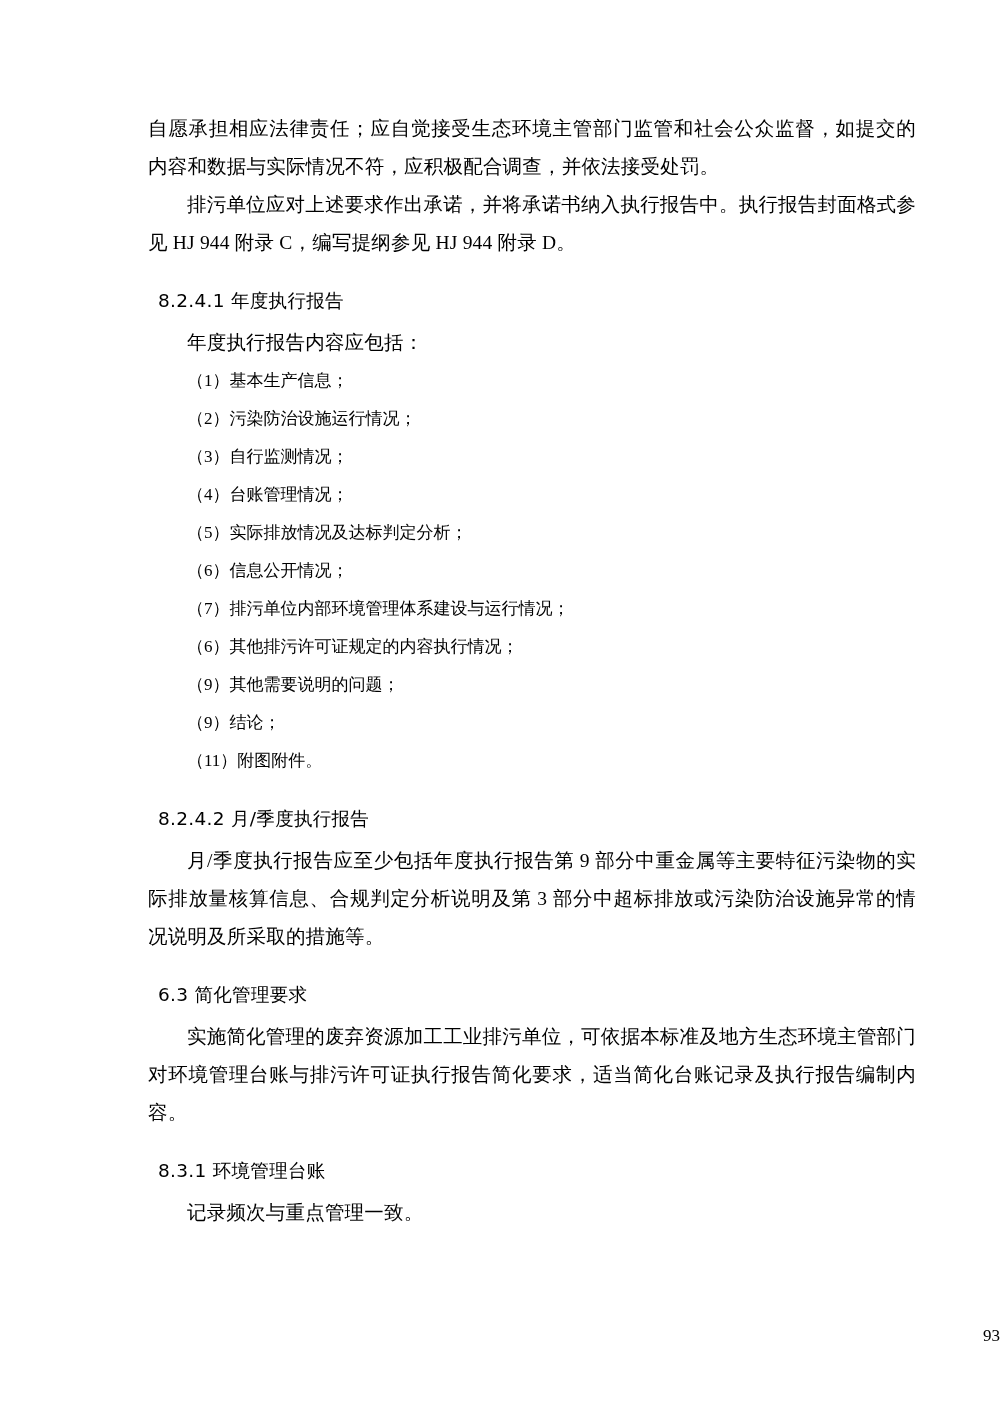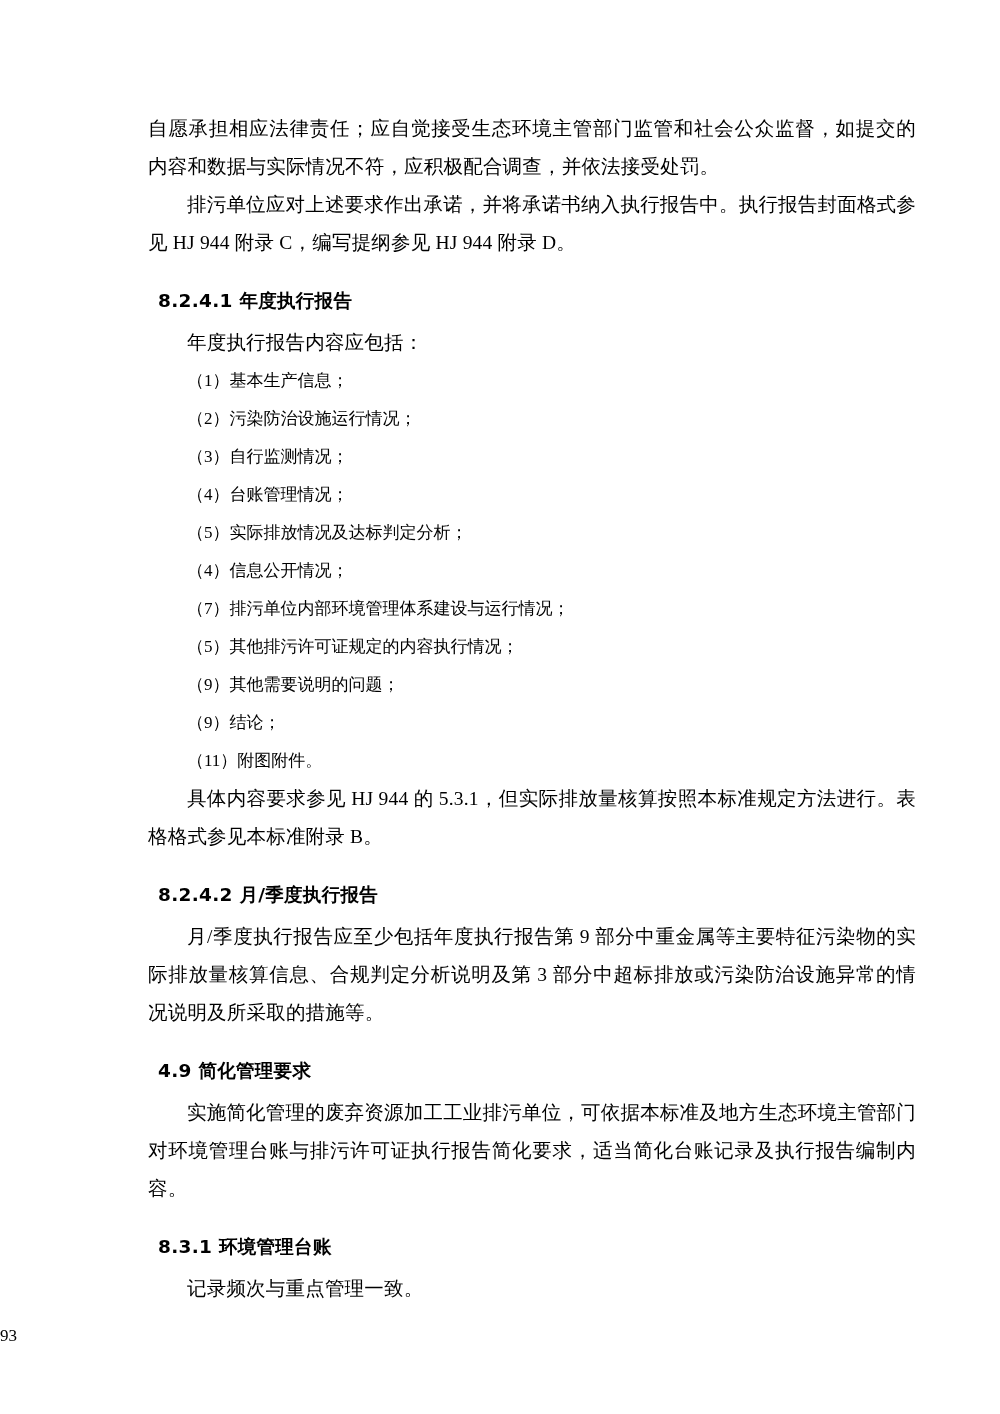--- a/index.html
+++ b/index.html
@@ -26,66 +26,65 @@
     text-align: justify;
     text-justify: inter-ideograph;
     letter-spacing: 0.2px;
   }
   .indent {
     text-indent: 39px;
   }
   .heading {
     font-family: "DejaVu Sans", "Liberation Sans", sans-serif;
     font-size: 18.5px;
-    font-weight: bold;
+    font-weight: normal;
     line-height: 34px;
     margin: 22px 0 6px 0;
     padding-left: 10px;
     letter-spacing: 0.3px;
   }
   .list-item {
     font-size: 17px;
     line-height: 38px;
     padding-left: 39px;
   }
   p {
     margin: 0;
   }
   .page-number {
     position: absolute;
     left: 0;
     right: 0;
     bottom: 68px;
-    text-align: left;
+    text-align: right;
     font-size: 17px;
     font-family: "Liberation Serif", "DejaVu Serif", serif;
   }
 </style>
 </head>
 <body>
 
 <div class="page">
   <div id="content">
       <p class="body-text">自愿承担相应法律责任；应自觉接受生态环境主管部门监管和社会公众监督，如提交的内容和数据与实际情况不符，应积极配合调查，并依法接受处罚。</p>
       <p class="body-text indent">排污单位应对上述要求作出承诺，并将承诺书纳入执行报告中。执行报告封面格式参见 HJ 944 附录 C，编写提纲参见 HJ 944 附录 D。</p>
       <div class="heading">8.2.4.1 年度执行报告</div>
       <p class="body-text indent">年度执行报告内容应包括：</p>
       <p class="list-item">（1）基本生产信息；</p>
       <p class="list-item">（2）污染防治设施运行情况；</p>
       <p class="list-item">（3）自行监测情况；</p>
       <p class="list-item">（4）台账管理情况；</p>
       <p class="list-item">（5）实际排放情况及达标判定分析；</p>
-      <p class="list-item">（4）信息公开情况；</p>
+      <p class="list-item">（6）信息公开情况；</p>
       <p class="list-item">（7）排污单位内部环境管理体系建设与运行情况；</p>
-      <p class="list-item">（5）其他排污许可证规定的内容执行情况；</p>
+      <p class="list-item">（6）其他排污许可证规定的内容执行情况；</p>
       <p class="list-item">（9）其他需要说明的问题；</p>
       <p class="list-item">（9）结论；</p>
       <p class="list-item">（11）附图附件。</p>
-      <p class="body-text indent">具体内容要求参见 HJ 944 的 5.3.1，但实际排放量核算按照本标准规定方法进行。表格格式参见本标准附录 B。</p>
       <div class="heading">8.2.4.2 月/季度执行报告</div>
       <p class="body-text indent">月/季度执行报告应至少包括年度执行报告第 9 部分中重金属等主要特征污染物的实际排放量核算信息、合规判定分析说明及第 3 部分中超标排放或污染防治设施异常的情况说明及所采取的措施等。</p>
-      <div class="heading">4.9 简化管理要求</div>
+      <div class="heading">6.3 简化管理要求</div>
       <p class="body-text indent">实施简化管理的废弃资源加工工业排污单位，可依据本标准及地方生态环境主管部门对环境管理台账与排污许可证执行报告简化要求，适当简化台账记录及执行报告编制内容。</p>
       <div class="heading">8.3.1 环境管理台账</div>
       <p class="body-text indent">记录频次与重点管理一致。</p>
     </div>
   <div class="page-number">93</div>
 </div>
 
 </body></html>

